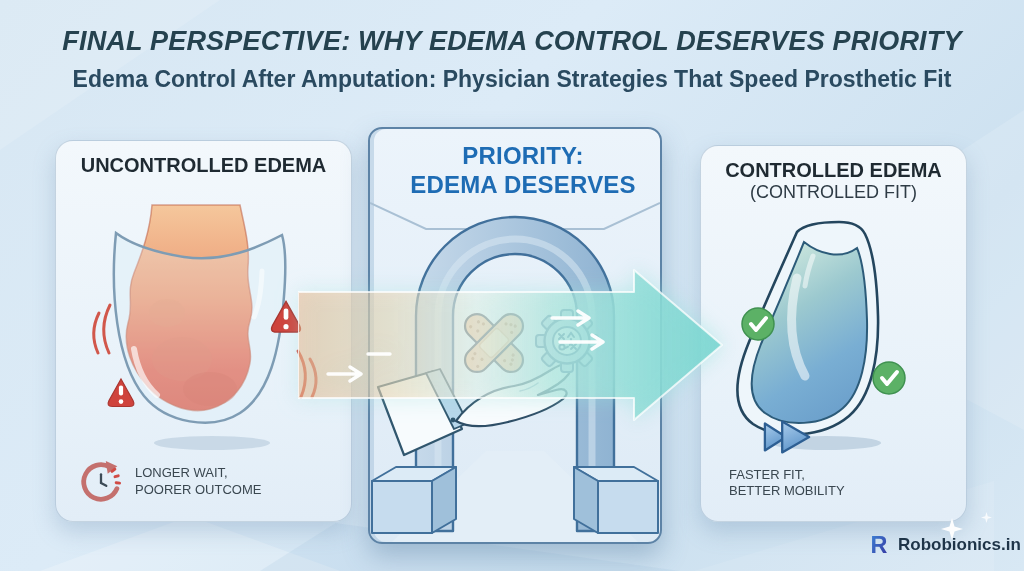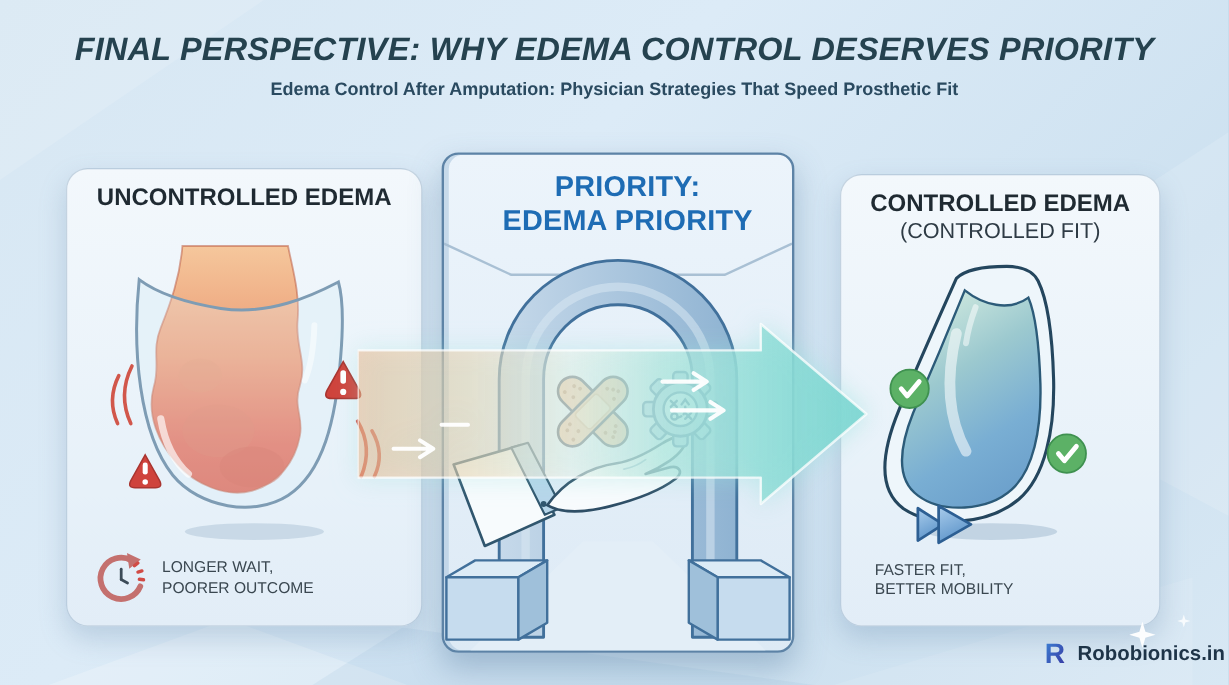--- a/index.html
+++ b/index.html
@@ -14,21 +14,21 @@
   .facet.f3{left:40px;bottom:0;width:300px;height:55px;background:rgba(255,255,255,.22);clip-path:polygon(50% 0,100% 100%,0 100%);}
   .facet.f4{left:260px;bottom:0;width:420px;height:48px;background:rgba(158,192,220,.18);clip-path:polygon(18% 0,100% 100%,0 100%);}
   .facet.f5{right:30px;bottom:0;width:300px;height:90px;background:rgba(255,255,255,.10);clip-path:polygon(0 100%,100% 0,100% 100%);}
 
   .main-title{
     position:absolute;top:26px;left:0;width:100%;text-align:center;
     font-size:27px;font-weight:800;letter-spacing:.2px;color:#25424f;font-style:italic;
   }
   .main-subtitle{
     position:absolute;top:66px;left:0;width:100%;text-align:center;
-    font-size:15px;font-weight:600;color:#2a4a60;
+    font-size:23px;font-weight:600;color:#2a4a60;
   }
 
   .panel{position:absolute;border-radius:18px;}
   .panel.soft{
     background:linear-gradient(180deg,#f3f8fc 0%,#e7f1f9 70%,#e2edf7 100%);
     border:1px solid rgba(120,152,182,.38);
     box-shadow:0 10px 22px rgba(96,134,170,.28);
     z-index:1;
   }
   #panel-left{left:55px;top:140px;width:295px;height:380px;}
@@ -228,21 +228,21 @@
           <path d="M-8,-7 l5,5 M-3,-7 l-5,5"></path>
           <path d="M4,3 l5,5 M9,3 l-5,5"></path>
           <circle cx="-5" cy="6" r="2.6"></circle>
           <path d="M-2,7 Q5,5 4,-2" stroke-dasharray="3,2.5"></path>
           <path d="M1,-4 L4,-8 L7,-4"></path>
         </g>
       </g>
     </svg>
     <div class="panel-heading">
       <span class="h-line">PRIORITY:</span>
-      <span class="h-line">EDEMA PRIORITY</span>
+      <span class="h-line">EDEMA DESERVES</span>
     </div>
   </div>
 
   <div id="panel-right" class="panel soft">
     <div class="panel-heading">
       <span class="h-main">CONTROLLED EDEMA</span>
       <span class="h-sub">(CONTROLLED FIT)</span>
     </div>
 
     <svg id="illu-right" class="illu" viewBox="0 0 265 235">

